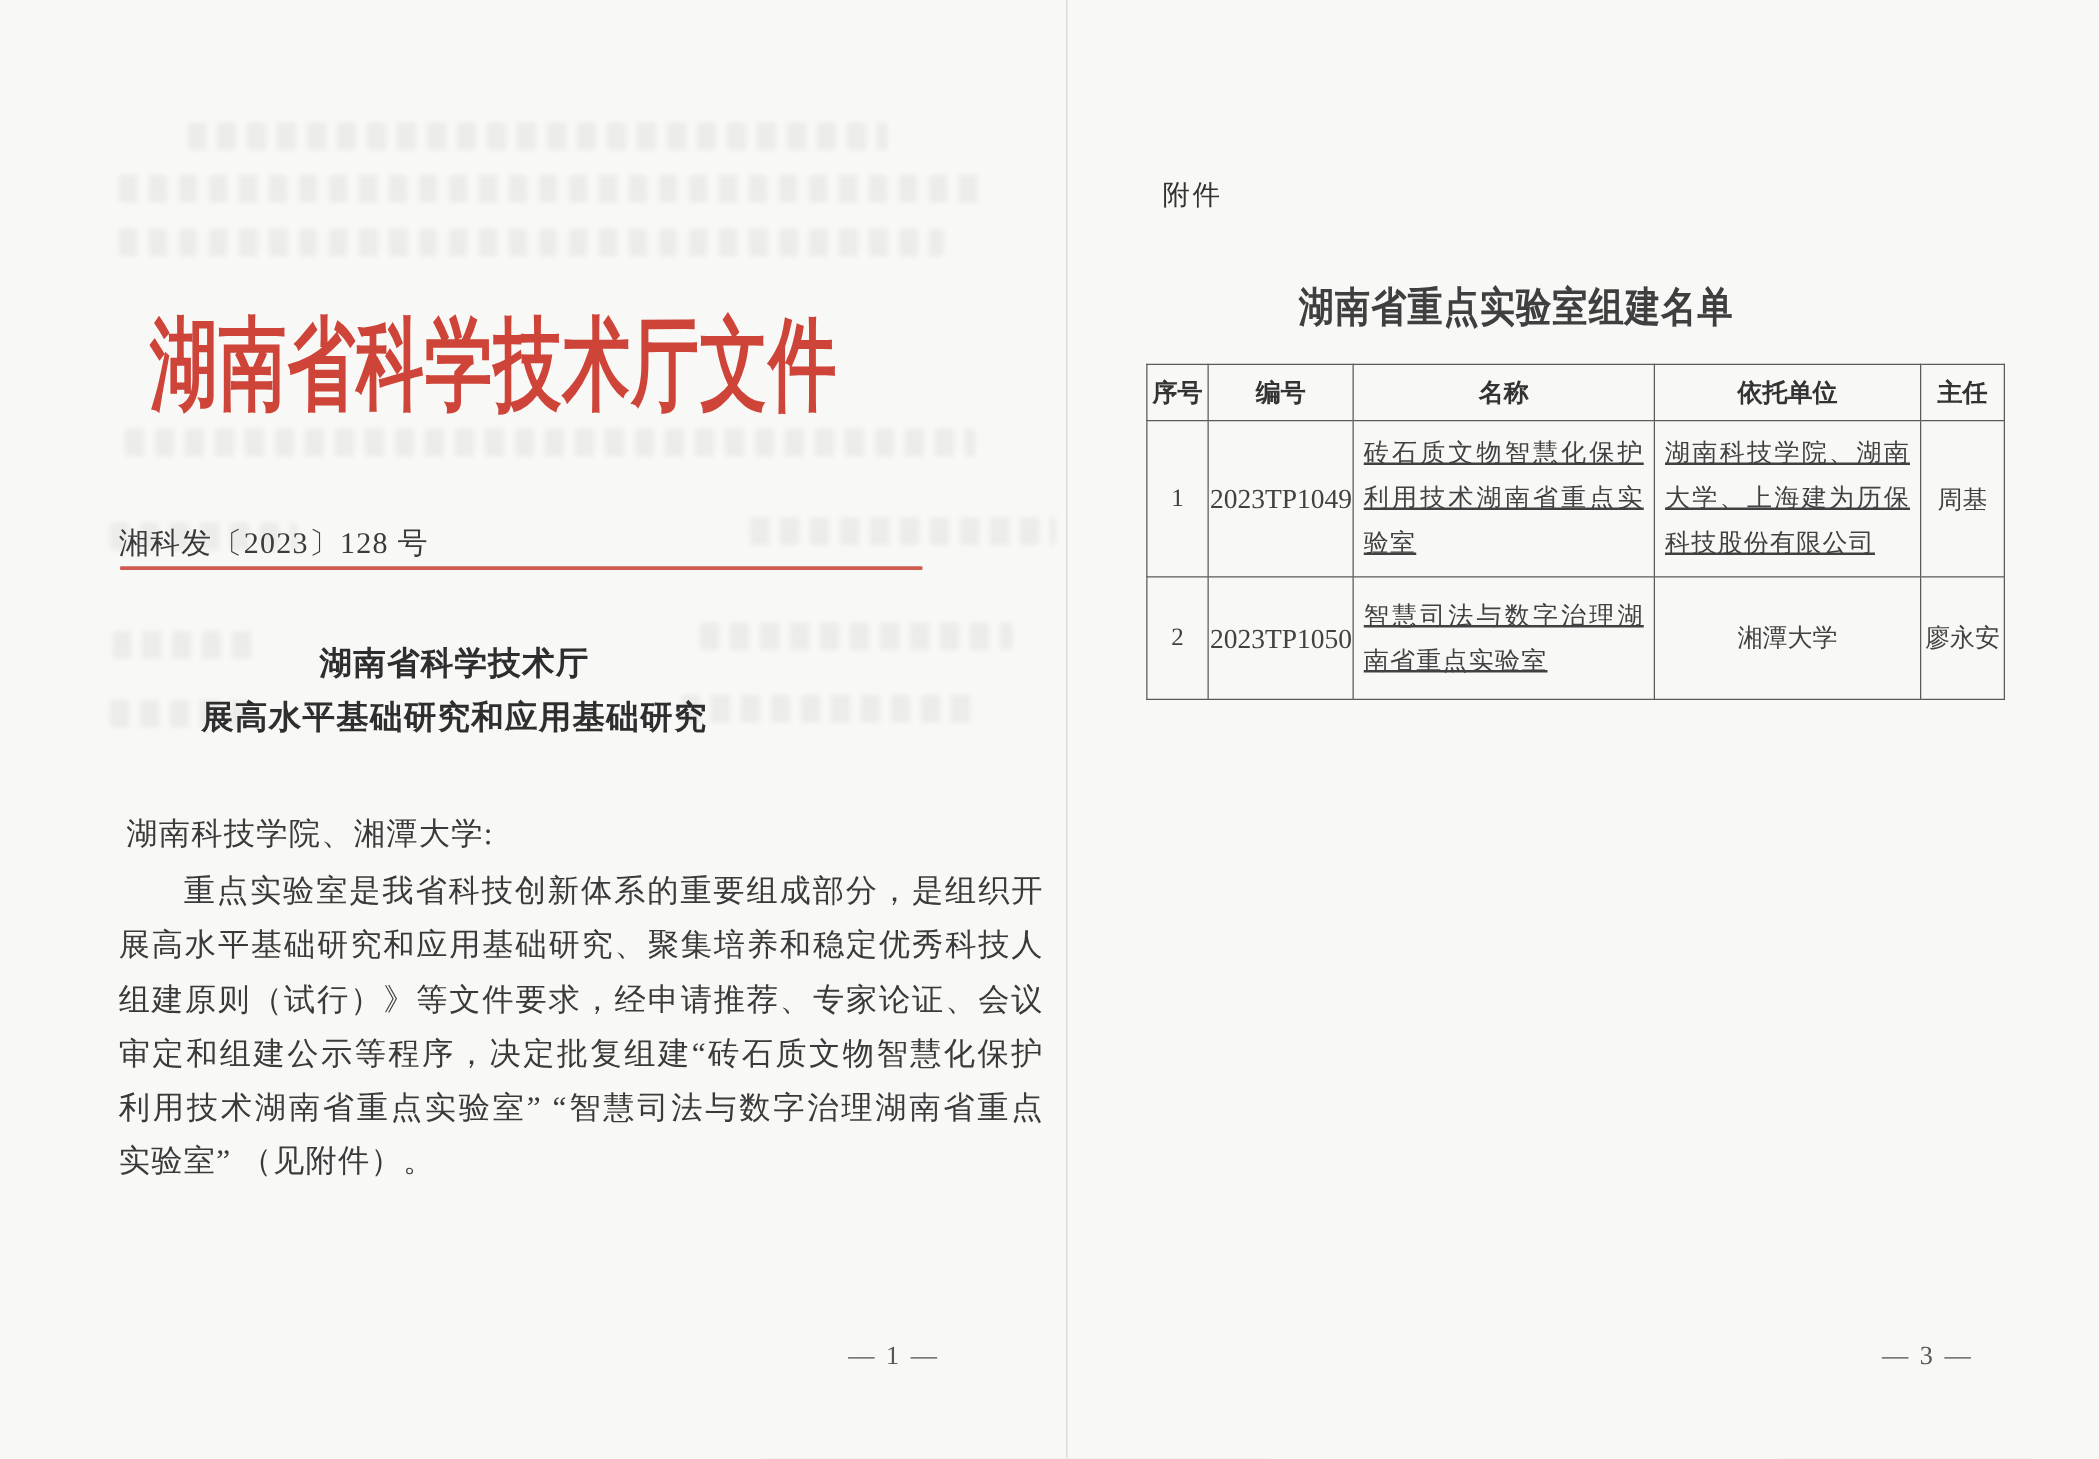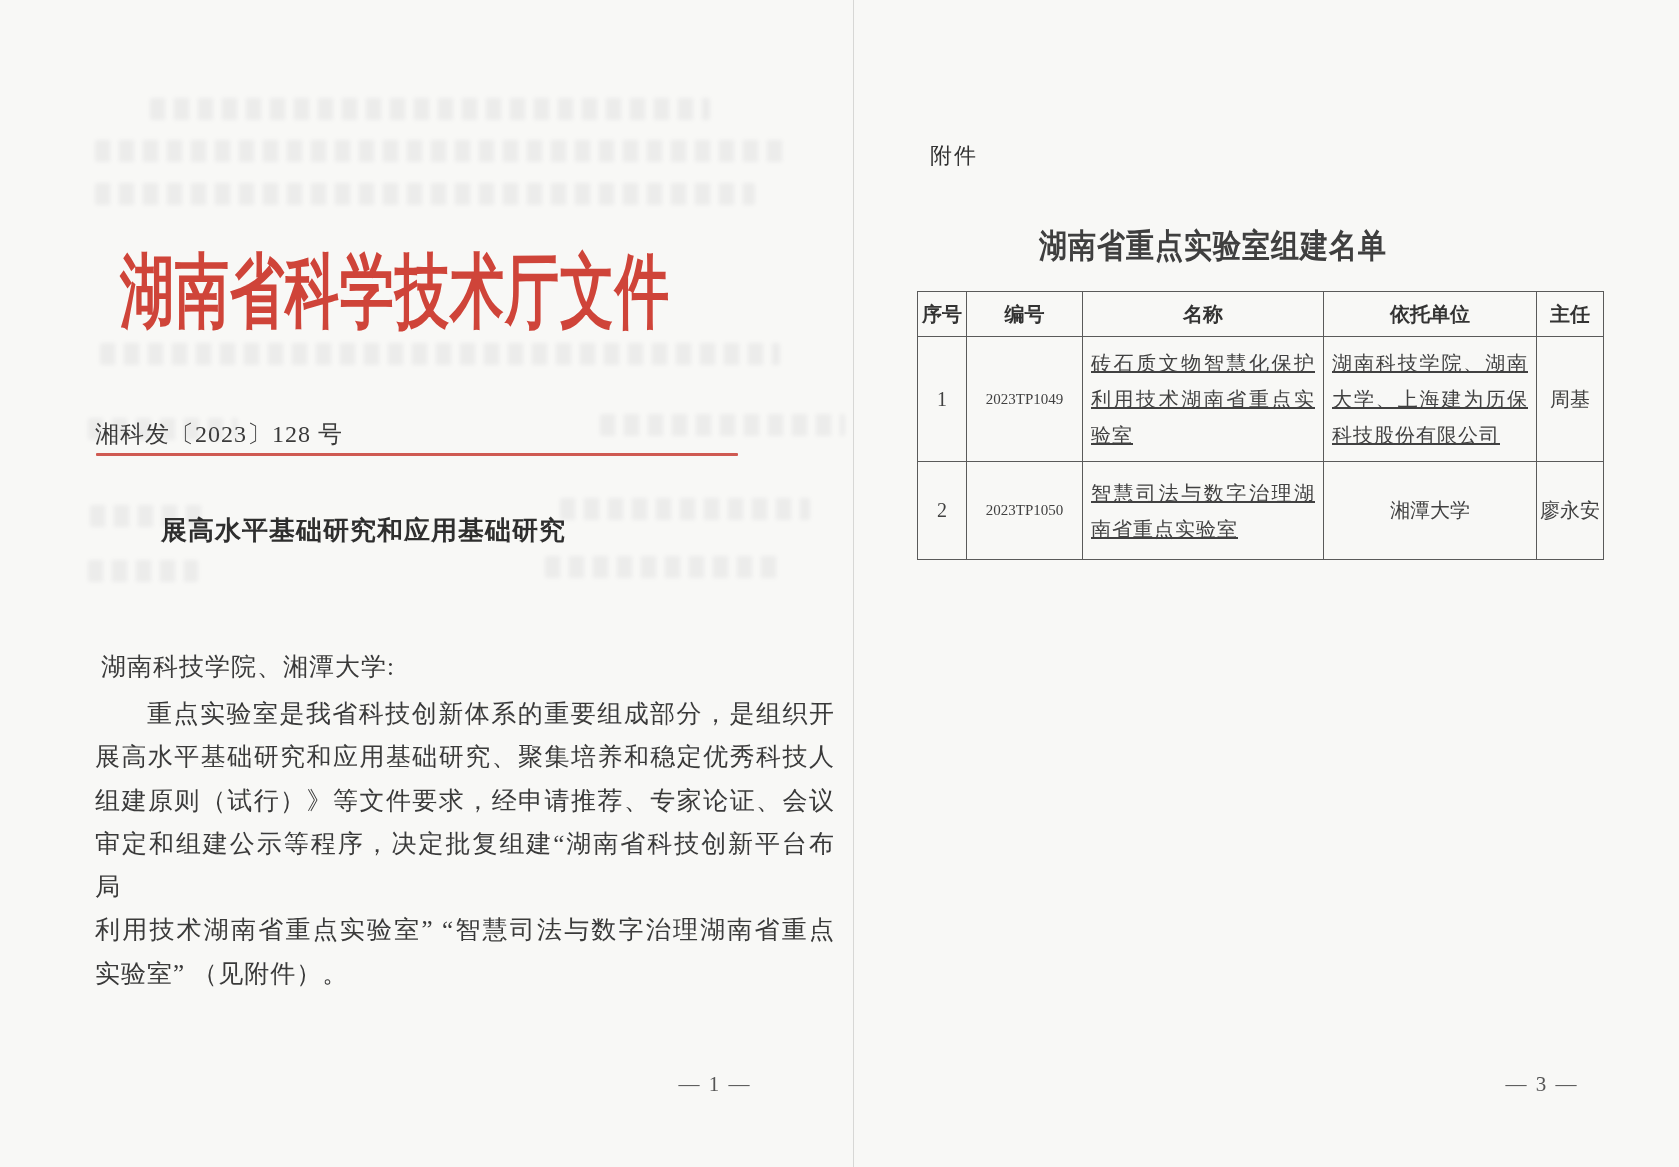--- a/index.html
+++ b/index.html
@@ -79,21 +79,21 @@
     vertical-align:middle;overflow:hidden;
   }
   .lab-table th{
     font-family:"Liberation Sans","DejaVu Sans",sans-serif;
     font-size:20px;font-weight:bold;text-align:center;height:42px;color:#333;
   }
   .lab-table td{font-size:20px;}
   .row1 td{height:116px;}
   .row2 td{height:89px;}
   td.c-center{text-align:center;}
-  td.c-code{text-align:center;font-size:15px;letter-spacing:0px;margin-top:17px;}
+  td.c-code{text-align:center;font-size:22px;letter-spacing:0px;margin-top:17px;}
   td.c-just{
     text-align:justify;padding:4px 8px;line-height:36px;letter-spacing:1px;text-decoration:underline;
   }
 </style>
 </head>
 <body>
 
 <div class="canvas">
 
   <div class="fold-seam"></div>
@@ -111,30 +111,31 @@
     <div class="ghost" style="left:545px;top:556px;width:235px;"></div>
     <div class="ghost" style="left:88px;top:560px;width:110px;"></div>
 
     <div class="agency-title">湖南省科学技术厅文件</div>
 
     <div class="doc-number">湘科发〔2023〕128 号</div>
 
     <div class="red-rule"></div>
 
     <div class="notice-title">
+      <div>湖南省科学技术厅</div>
       <div>展高水平基础研究和应用基础研究</div>
     </div>
 
     <div class="salutation">湖南科技学院、湘潭大学:</div>
 
     <div class="body-block">
       <div class="body-line indent">重点实验室是我省科技创新体系的重要组成部分，是组织开</div>
       <div class="body-line">展高水平基础研究和应用基础研究、聚集培养和稳定优秀科技人</div>
       <div class="body-line">组建原则（试行）》等文件要求，经申请推荐、专家论证、会议</div>
-      <div class="body-line">审定和组建公示等程序，决定批复组建“湖南省科技创新平台布局</div>
+      <div class="body-line">审定和组建公示等程序，决定批复组建“砖石质文物智慧化保护</div>
       <div class="body-line">利用技术湖南省重点实验室” “智慧司法与数字治理湖南省重点</div>
       <div class="body-line last">实验室” （见附件）。</div>
     </div>
 
     <div class="page-num left">— 1 —</div>
   </div>
 
   <div>
 
     <div class="attachment-label">附件</div>

